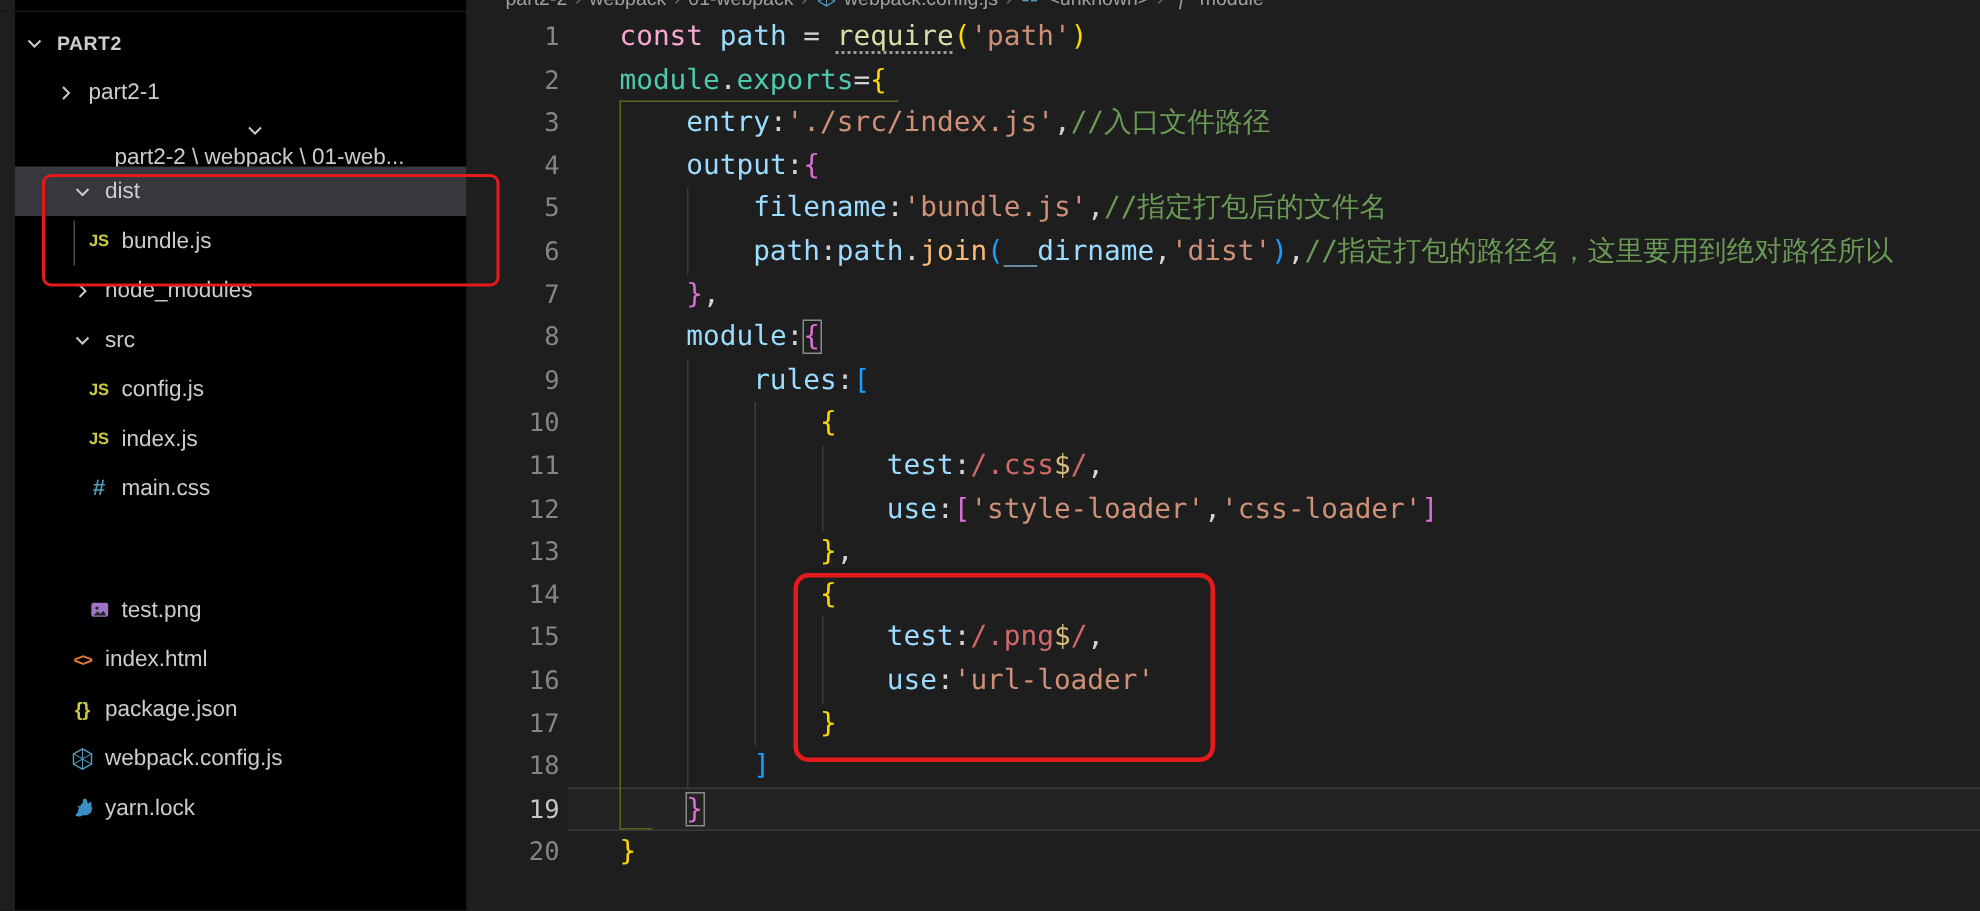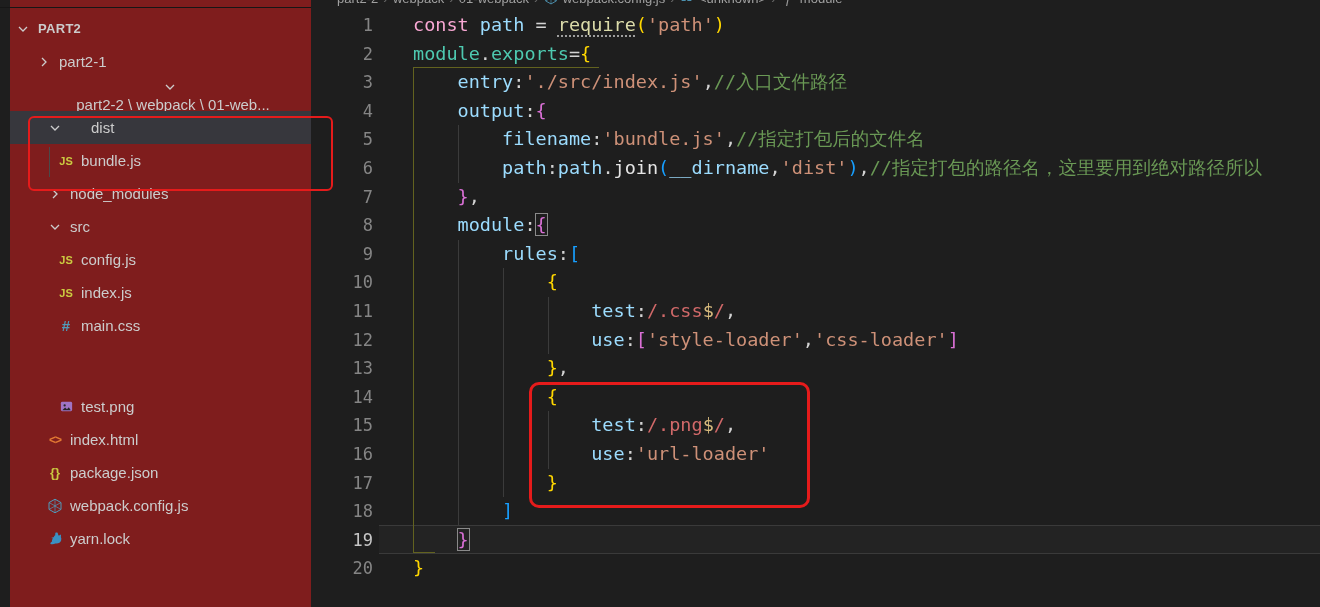--- a/index.html
+++ b/index.html
@@ -1,21 +1,21 @@
 <!DOCTYPE html>
 <html><head>
 <meta charset="utf-8">
 <style>
   * { margin:0; padding:0; box-sizing:border-box; }
   html,body { width:1320px; height:607px; overflow:hidden; background:#1e1e1e;
     font-family:"Liberation Sans","DejaVu Sans",sans-serif; }
   #stage { position:relative; width:1320px; height:607px; overflow:hidden; }
 
   
-  #sidebar { position:absolute; left:0; top:0; width:311px; height:607px; background:#7f1d1d; }
+  #sidebar { position:absolute; left:0; top:0; width:311px; height:607px; background:#000000; }
   #sidebar .left-strip { position:absolute; left:0; top:0; width:10px; height:607px; background:#1e1e1e; }
   #oe-header { position:absolute; left:10px; top:-14px; height:20px; display:flex; align-items:center;
     gap:4px; color:#c5c5c5; font-size:11px; font-weight:bold; letter-spacing:.6px; padding-left:4px; }
   #sidebar .divider { position:absolute; left:0; top:7px; width:311px; height:1px; background:#161616; }
   #tree { position:absolute; left:10px; top:12px; width:301px; }
   .row { position:relative; height:33px; display:flex; align-items:center; color:#cccccc;
     font-size:15px; cursor:pointer; white-space:nowrap; }
   .row.sel { background:#37373d; }
   .row .chev, .row .ficon { width:18px; height:18px; display:inline-flex; align-items:center;
     justify-content:center; flex:0 0 18px; margin-right:6px; }
@@ -37,21 +37,21 @@
   #gutter .ln { height:28.6px; line-height:28.6px; }
   #gutter .ln.active { color:#c6c6c6; }
 
   #code { position:absolute; left:102px; top:11px; font-family:"DejaVu Sans Mono","Liberation Mono",monospace;
     font-size:18.5px; white-space:pre; }
   #code .cl { height:28.6px; line-height:28.6px; }
 
   .tk-kw  { color:#f9a8d4; }
   .tk-var { color:#9cdcfe; }
   .tk-op  { color:#d4d4d4; }
-  .tk-fn  { color:#e5e5e5; }
+  .tk-fn  { color:#fdba74; }
   .tk-fnu { color:#dcdcaa; text-decoration:underline dotted #9e9e9e 2px; text-underline-offset:4px; }
   .tk-str { color:#ce9178; }
   .tk-cmt { color:#6a9955; }
   .tk-cls { color:#4ec9b0; }
   .tk-b1  { color:#ffd700; }
   .tk-b2  { color:#da70d6; }
   .tk-b3  { color:#179fff; }
   .tk-b2m { color:#da70d6; outline:1px solid #8a8a8a; }
   .tk-re  { color:#d16969; }
   .tk-rea { color:#d7ba7d; }
@@ -99,21 +99,21 @@
           <span class="lab">part2-1</span>
         </div>
         <div class="row" style="padding-left: 25px; flex-direction: column;">
           <span class="chev">
             <svg width="16" height="16" viewBox="0 0 16 16">
               <path d="M4 6l4 4 4-4" stroke="#cccccc" stroke-width="1.3" fill="none"></path>
             </svg>
           </span>
           <span class="lab">part2-2 \ webpack \ 01-web...</span>
         </div>
-        <div class="row sel" style="padding-left: 36px; gap: 21px;">
+        <div class="row sel" style="padding-left: 36px;">
           <span class="chev">
             <svg width="16" height="16" viewBox="0 0 16 16">
               <path d="M4 6l4 4 4-4" stroke="#cccccc" stroke-width="1.3" fill="none"></path>
             </svg>
           </span>
           <span class="lab">dist</span>
         </div>
         <div class="row" style="padding-left: 47px;">
           <span class="ficon">
             <span style="color:#cbcb41;font-weight:bold;font-size:11px;font-family:'Liberation Sans',sans-serif;">JS</span>

